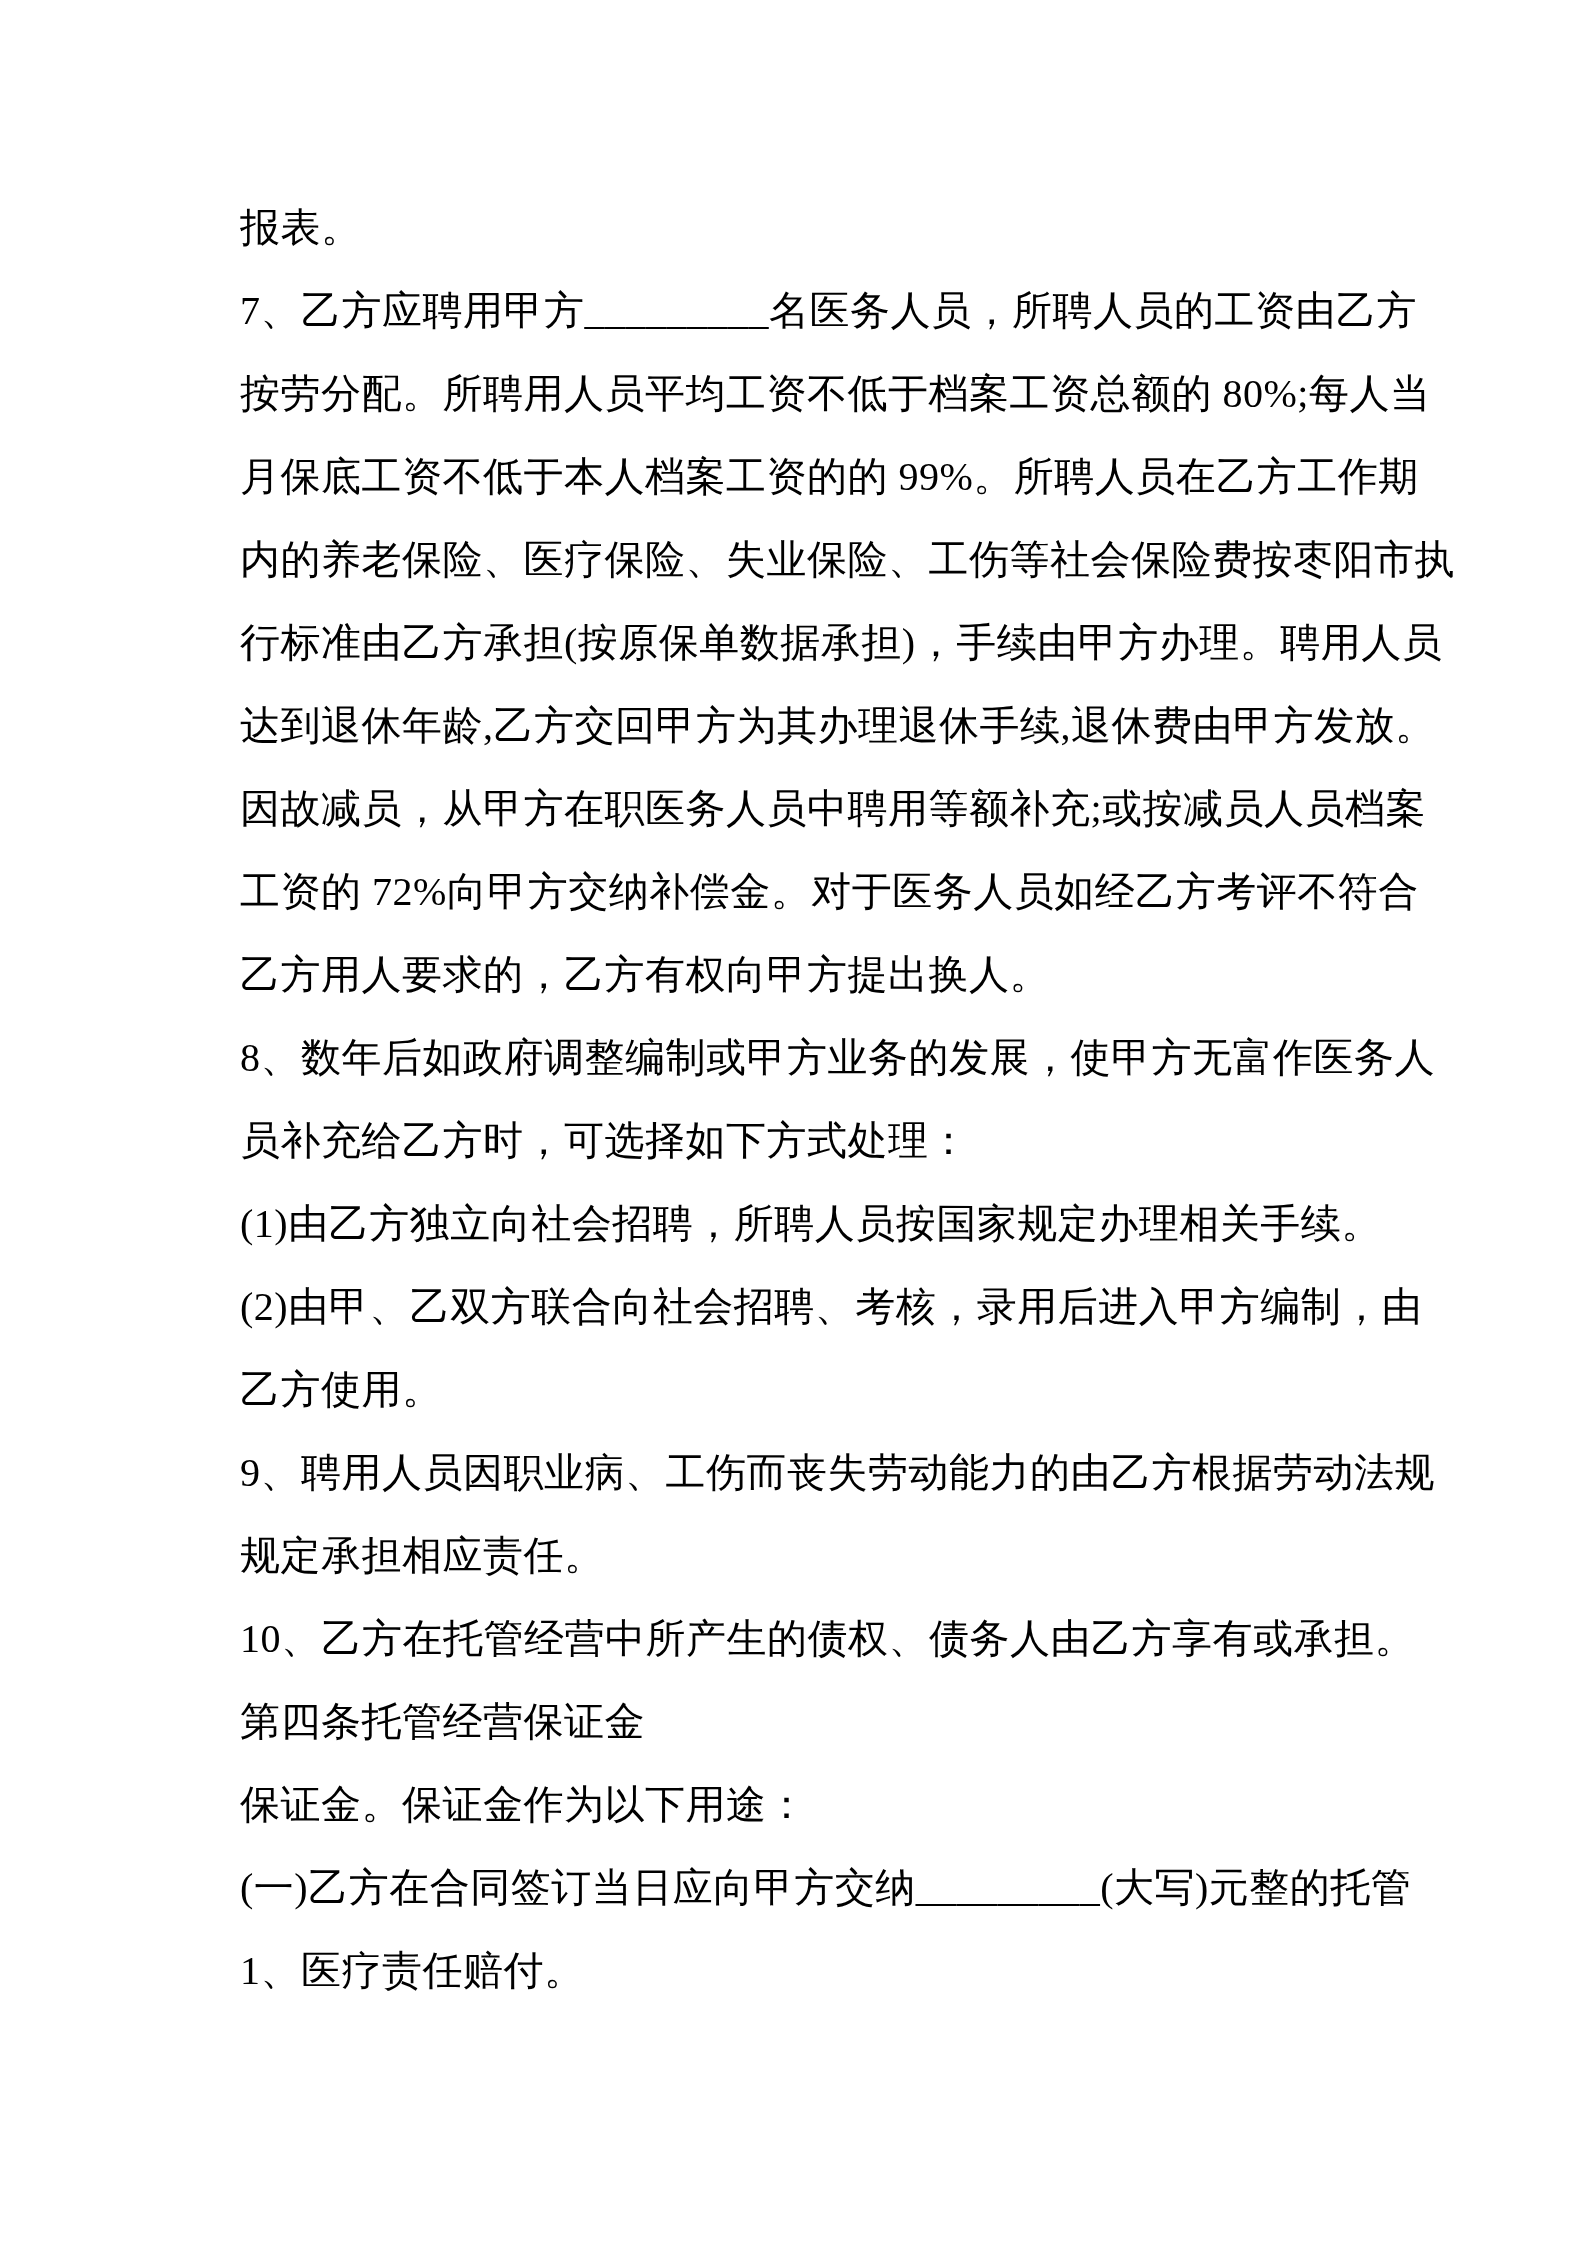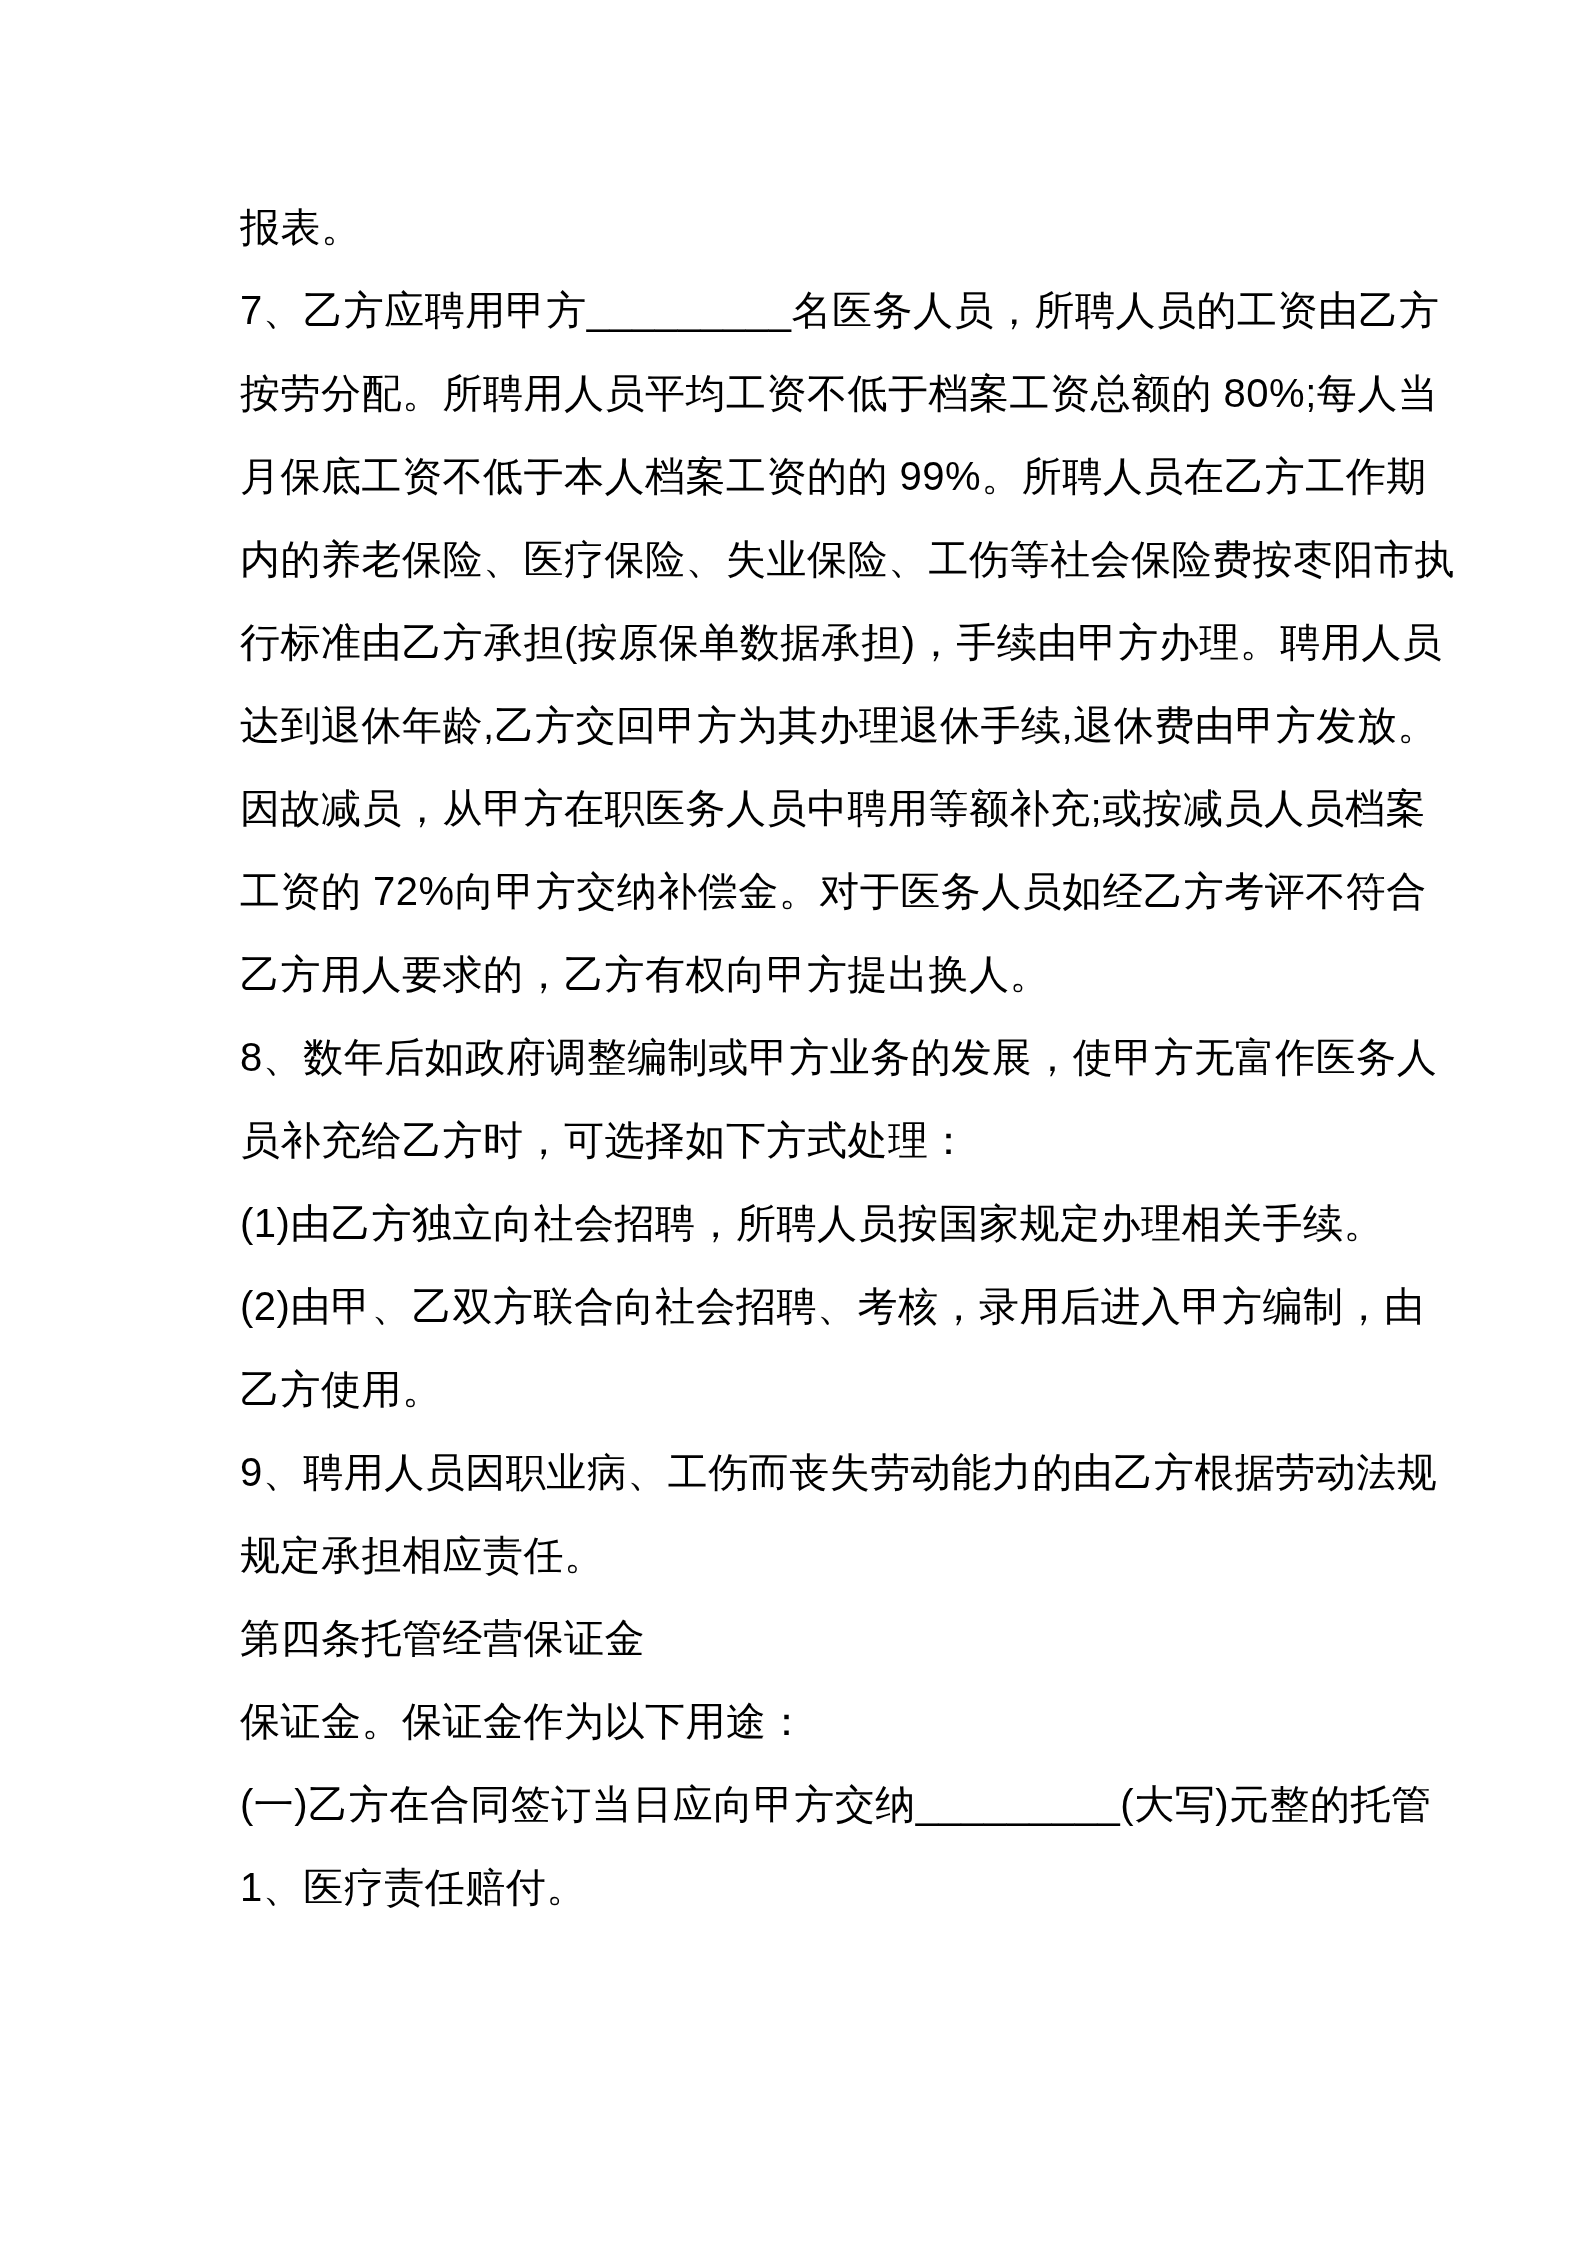--- a/index.html
+++ b/index.html
@@ -11,21 +11,21 @@
     width: 1586px;
     height: 2244px;
     overflow: hidden;
   }
   .page {
     box-sizing: border-box;
     width: 1586px;
     height: 2244px;
     padding: 186px 225px 0 240px;
     background: #ffffff;
-    font-family: Liberation Sans, sans-serif;
+    font-family: Liberation Serif, serif;
   }
   .line {
     font-size: 40px;
     line-height: 83px;
     color: #000000;
     letter-spacing: 0.5px;
     white-space: pre;
     text-align: left;
   }
 </style>
@@ -43,17 +43,18 @@
   <div class="line">因故减员，从甲方在职医务人员中聘用等额补充;或按减员人员档案</div>
   <div class="line">工资的 72%向甲方交纳补偿金。对于医务人员如经乙方考评不符合</div>
   <div class="line">乙方用人要求的，乙方有权向甲方提出换人。</div>
   <div class="line">8、数年后如政府调整编制或甲方业务的发展，使甲方无富作医务人</div>
   <div class="line">员补充给乙方时，可选择如下方式处理：</div>
   <div class="line">(1)由乙方独立向社会招聘，所聘人员按国家规定办理相关手续。</div>
   <div class="line">(2)由甲、乙双方联合向社会招聘、考核，录用后进入甲方编制，由</div>
   <div class="line">乙方使用。</div>
   <div class="line">9、聘用人员因职业病、工伤而丧失劳动能力的由乙方根据劳动法规</div>
   <div class="line">规定承担相应责任。</div>
+  <div class="line">10、乙方在托管经营中所产生的债权、债务人由乙方享有或承担。</div>
   <div class="line">第四条托管经营保证金</div>
   <div class="line">保证金。保证金作为以下用途：</div>
   <div class="line">(一)乙方在合同签订当日应向甲方交纳_________(大写)元整的托管</div>
   <div class="line">1、医疗责任赔付。</div>
 </div>
 
 </body></html>

